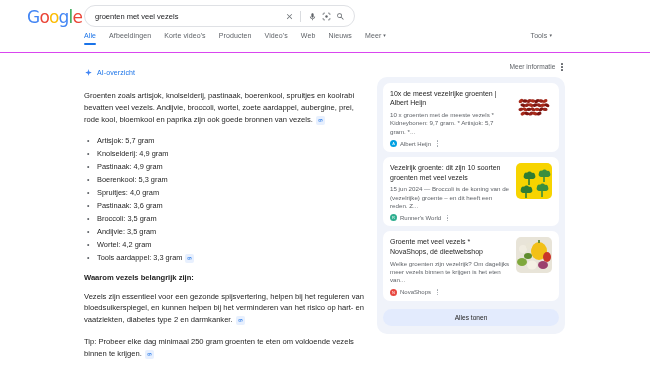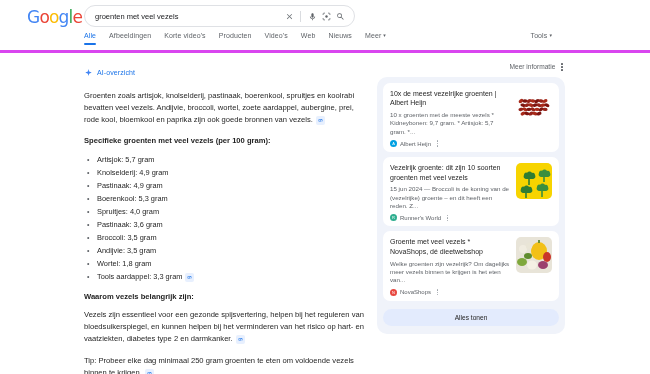--- a/index.html
+++ b/index.html
@@ -8,21 +8,21 @@
     background: #fff;
     font-family: "Liberation Sans", sans-serif;
     overflow: hidden;
     -webkit-font-smoothing: antialiased;
   }
 
   
   .header {
     position: relative;
     height: 53px;
-    border-bottom: 3px solid #d946ef;
+    border-bottom: 1px solid #d946ef;
   }
   .logo {
     position: absolute; left: 27px; top: 9px;
     font-family: "DejaVu Sans", sans-serif;
     font-size: 17px; letter-spacing: -0.8px;
     line-height: 17px;
     user-select: none;
   }
   .logo span { font-weight: 400; }
 
@@ -242,32 +242,31 @@
     </div>
 
     <div class="para">
       <span>Groenten zoals artisjok, knolselderij, pastinaak, boerenkool, spruitjes en koolrabi bevatten veel vezels. Andijvie, broccoli, wortel, zoete aardappel, aubergine, prei, rode kool, bloemkool en paprika zijn ook goede bronnen van vezels.</span><span class="link-chip">
           <svg width="5" height="5" viewBox="0 0 24 24">
             <path fill="#1a73e8" d="M3.9 12a5.1 5.1 0 0 1 5.1-5.1h4v-1.9h-4A7 7 0 0 0 2 12a7 7 0 0 0 7 7h4v-1.9h-4A5.1 5.1 0 0 1 3.9 12M8 13h8v-2H8zm7-7h-4v1.9h4a5.1 5.1 0 0 1 0 10.2h-4V19h4a7 7 0 0 0 0-14z"></path>
           </svg>
         </span>
     </div>
 
-    <div class="section-title">Specifieke groenten met veel vezels (per 100 gram):</div>
 
     <ul class="fiber-list" id="fiber-list">
         <li><b>Artisjok:</b> <span>5,7 gram</span></li>
         <li><b>Knolselderij:</b> <span>4,9 gram</span></li>
         <li><b>Pastinaak:</b> <span>4,9 gram</span></li>
         <li><b>Boerenkool:</b> <span>5,3 gram</span></li>
         <li><b>Spruitjes:</b> <span>4,0 gram</span></li>
         <li><b>Pastinaak:</b> <span>3,6 gram</span></li>
         <li><b>Broccoli:</b> <span>3,5 gram</span></li>
         <li><b>Andijvie:</b> <span>3,5 gram</span></li>
-        <li><b>Wortel:</b> <span>1,8 gram</span></li>
+        <li><b>Wortel:</b> <span>4,2 gram</span></li>
         <li><b>Tools aardappel:</b> <span>3,3 gram</span><span class="link-chip">
             <svg width="5" height="5" viewBox="0 0 24 24">
               <path fill="#1a73e8" d="M3.9 12a5.1 5.1 0 0 1 5.1-5.1h4v-1.9h-4A7 7 0 0 0 2 12a7 7 0 0 0 7 7h4v-1.9h-4A5.1 5.1 0 0 1 3.9 12M8 13h8v-2H8zm7-7h-4v1.9h4a5.1 5.1 0 0 1 0 10.2h-4V19h4a7 7 0 0 0 0-14z"></path>
             </svg>
           </span></li>
       </ul>
 
     <div class="section-title">Waarom vezels belangrijk zijn:</div>
 
     <div class="para">

